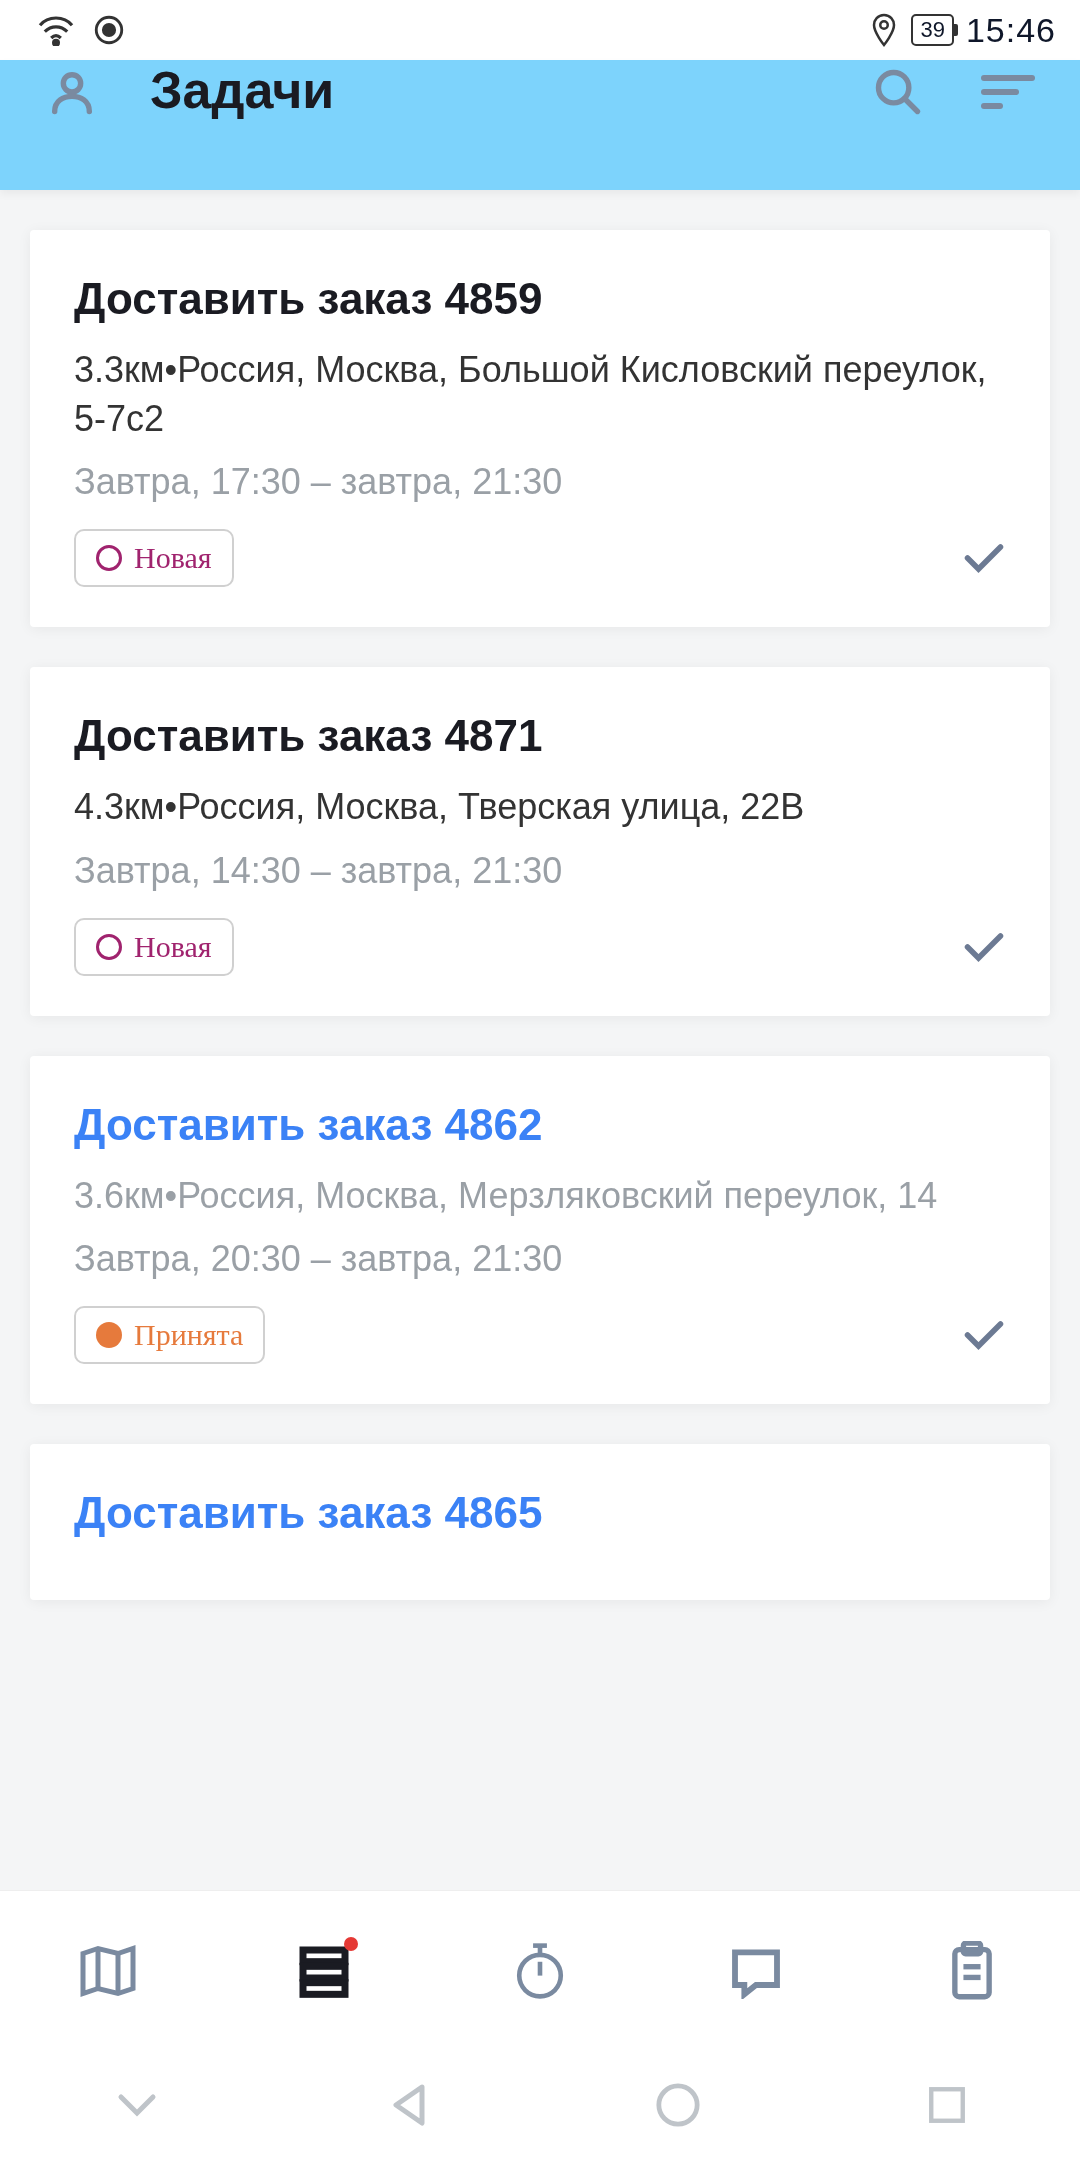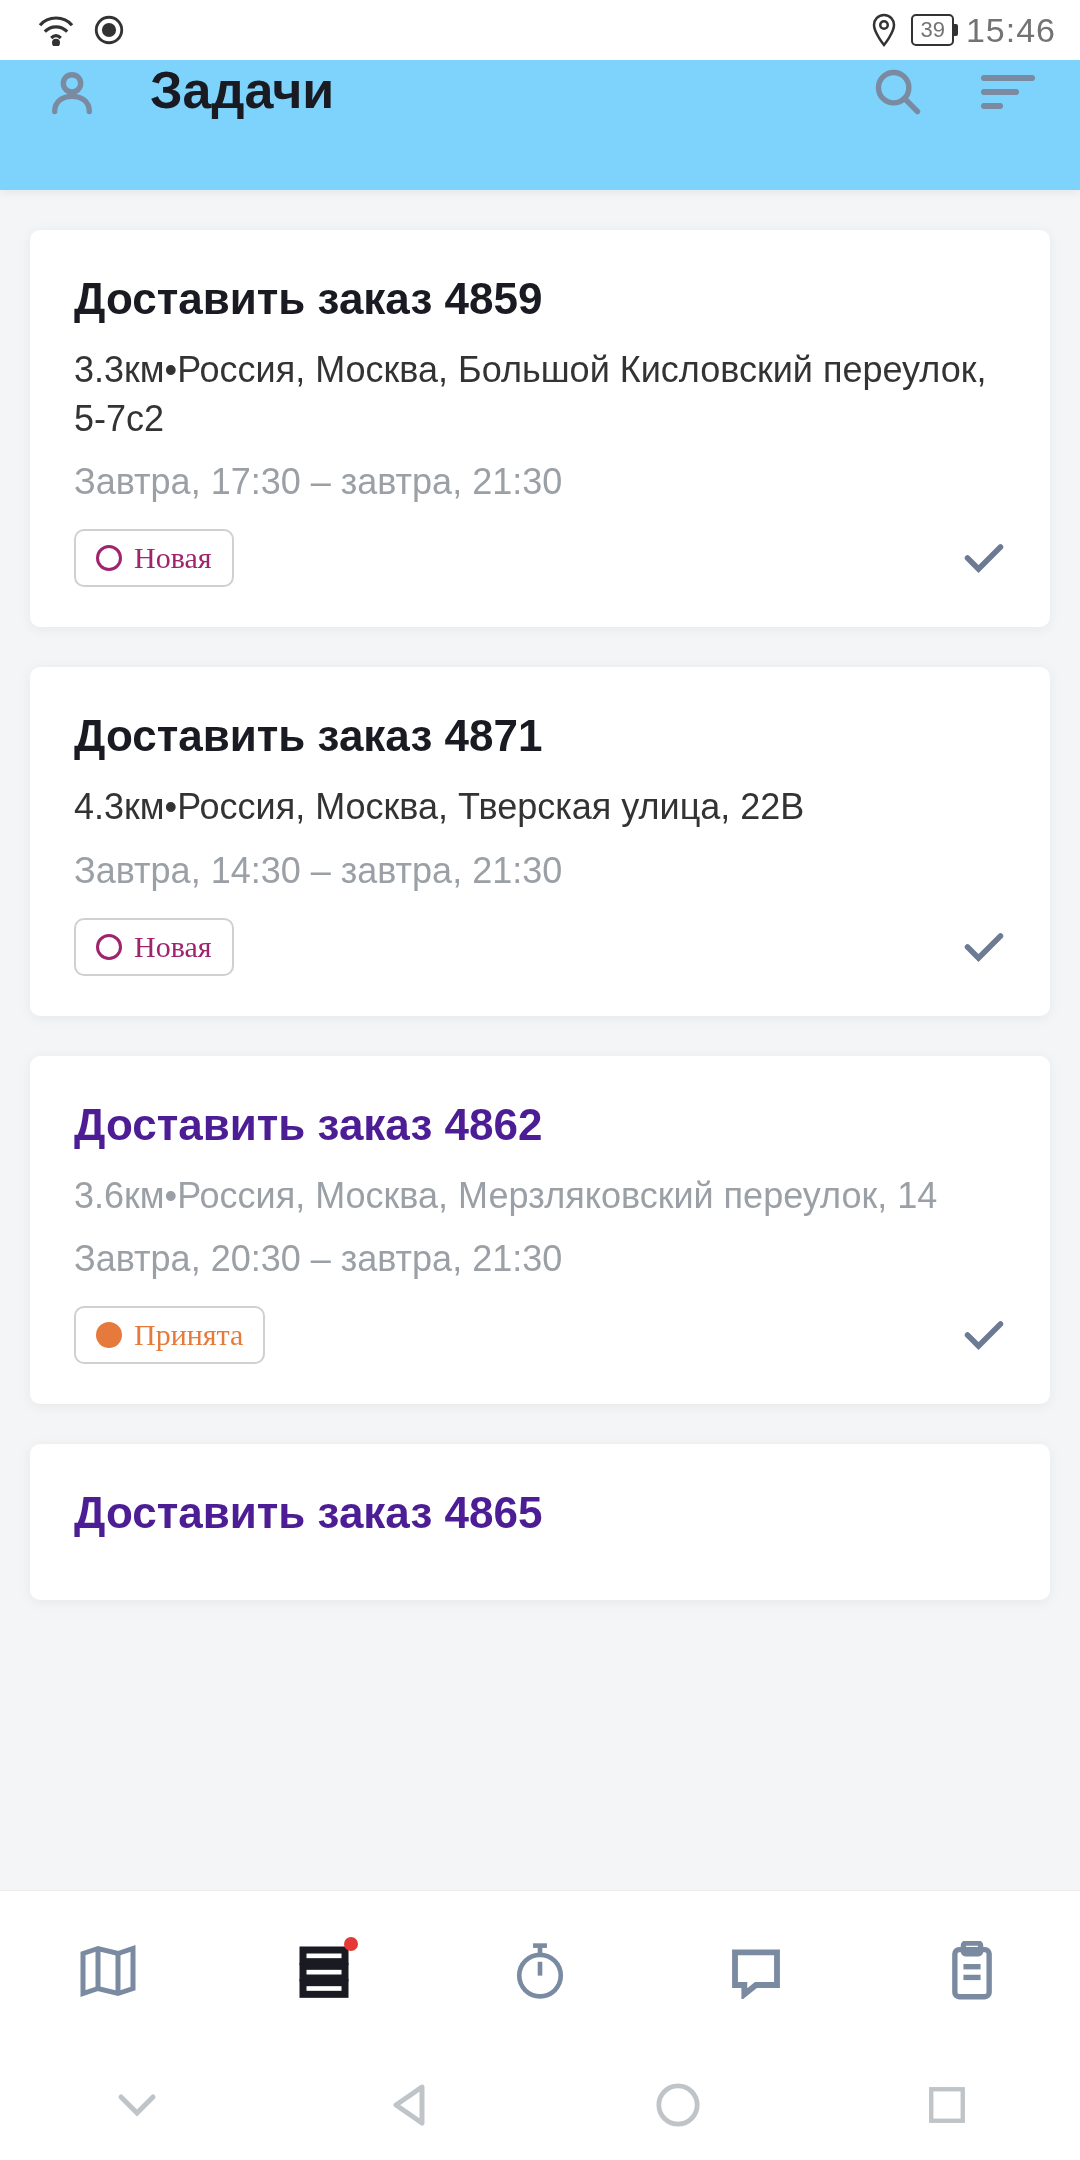--- a/index.html
+++ b/index.html
@@ -1,41 +1,41 @@
 <!DOCTYPE html>
 <html><head>
 <meta charset="utf-8">
 <style>
   * { box-sizing: border-box; margin: 0; padding: 0; }
   html, body { width: 1080px; height: 2160px; font-family: -apple-system, Arial, sans-serif; background: #f4f5f6; overflow: hidden; }
   
   .status-bar {
     height: 60px; background: #fff; display: flex; align-items: center;
-    justify-content: space-between; padding: 0 24px 0 36px; font-size: 30px; color: #737373;
+    justify-content: space-between; padding: 0 24px 0 36px; font-size: 30px; color: #0f172a;
   }
   .status-left { display: flex; align-items: center; gap: 16px; }
   .status-right { display: flex; align-items: center; gap: 12px; }
   .battery-box { border: 2.5px solid #333; border-radius: 5px; padding: 1px 7px; font-size: 22px; position: relative; }
   .battery-box::after { content:""; position:absolute; right:-6px; top:50%; transform:translateY(-50%); width:4px; height:12px; background:#333; border-radius:0 2px 2px 0;}
   .time { font-size: 34px; letter-spacing: 1px; text-align: center; }
 
   .app-header {
     height: 130px; background: #7dd3fc; display: flex; 
     padding: 0 40px; gap: 26px; box-shadow: 0 4px 8px rgba(0,0,0,.05);
   }
   .app-title { font-size: 52px; font-weight: 700; color: #1a1b22; flex: 1; margin-left: 20px;}
   .icon-btn { width: 64px; height: 64px; display: flex; align-items: center; justify-content: center; }
 
   .content { padding: 40px 30px 0 30px; height: calc(2160px - 60px - 130px - 160px - 110px); overflow: hidden; }
   .card {
-    background: #fff; border-radius: 10px; padding: 44px 44px 40px 44px; margin-bottom: 40px;
+    background: #fff; border-radius: 4px; padding: 44px 44px 40px 44px; margin-bottom: 40px;
     box-shadow: 0 2px 14px rgba(0,0,0,.06);
   }
   .card-title { font-size: 44px; font-weight: 700; color: #1a1b22; margin-bottom: 22px; }
-  .card-title.muted { color: #4c1d95; }
+  .card-title.muted { color: #3b82f6; }
   .card-addr { font-size: 36px; color: #333; line-height: 1.35; margin-bottom: 18px; }
   .card-addr.muted { color: #9aa0a6; }
   .card-time { font-size: 36px; color: #9aa0a6; margin-bottom: 26px; }
   .card-footer { display: flex; align-items: center; justify-content: space-between; }
   .badge {
     display: inline-flex; align-items: center; gap: 12px;
     border: 2px solid #d0d0d0; border-radius: 10px; padding: 10px 20px;
     font-size: 30px;
     font-family: Liberation Serif, serif;
   }

